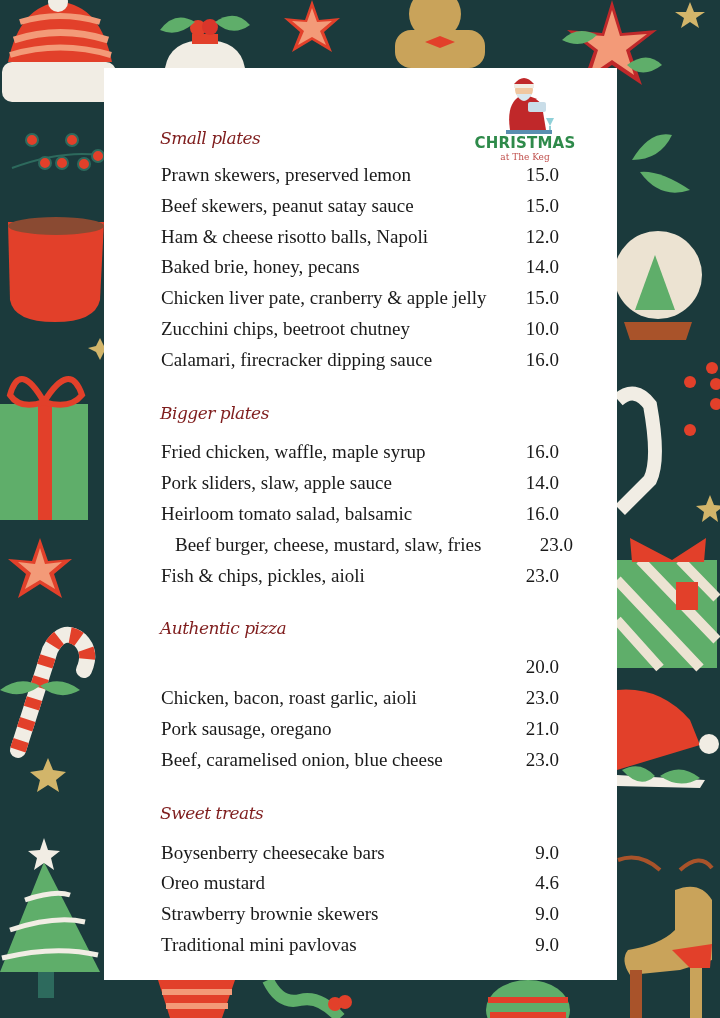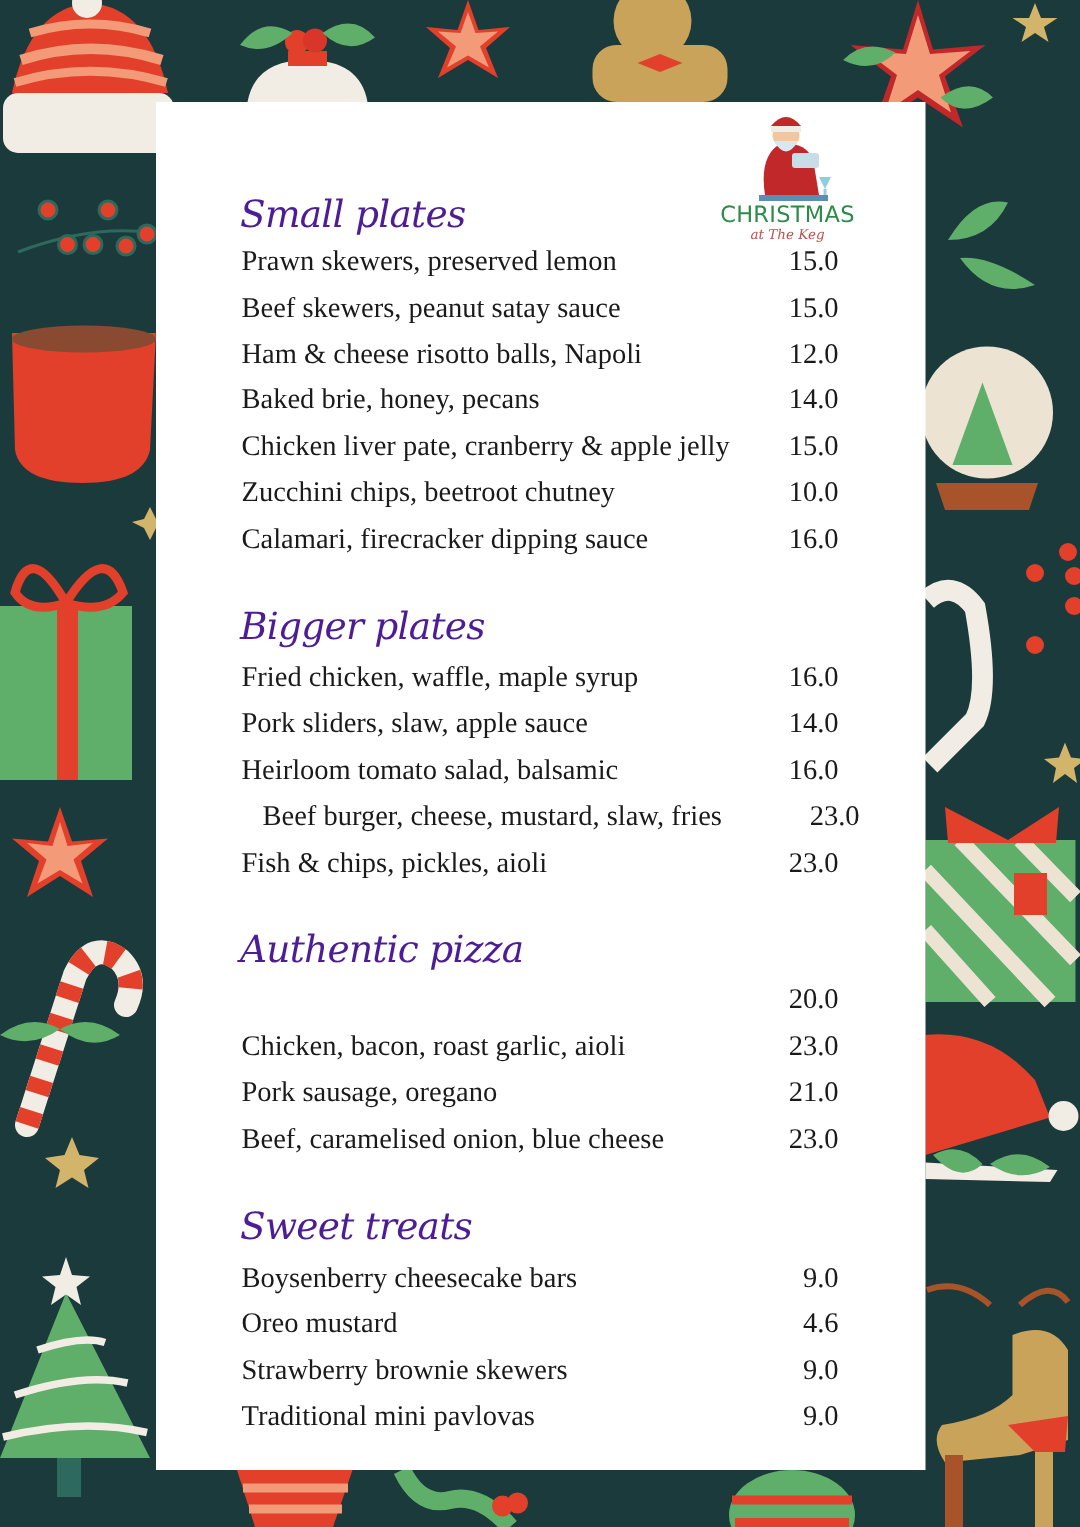--- a/index.html
+++ b/index.html
@@ -12,30 +12,30 @@
   .card {
     position: absolute; left: 104px; top: 68px; width: 513px; height: 912px;
     background: #ffffff;
   }
   .logo {
     position: absolute; left: 366px; top: 6px; width: 110px; height: 96px;
     text-align: center;
   }
   .logo .title {
     position: absolute; left: 0; top: 60px; width: 110px;
-    font-family: "DejaVu Sans", sans-serif; font-weight: normal; font-size: 15px;
+    font-family: "DejaVu Sans", sans-serif; font-weight: bold; font-size: 15px;
     color: #2e8a4a; letter-spacing: 0.2px;
   }
   .logo .sub {
     position: absolute; left: 0; top: 78px; width: 110px;
-    font-family: "DejaVu Serif", serif; font-style: italic; font-size: 9px; color: #c0504d;
+    font-family: "DejaVu Serif", serif; font-size: 9px; color: #c0504d;
   }
   .section-title {
     position: absolute; left: 56px;
-    font-family: "DejaVu Serif", serif; font-style: italic; font-size: 25px; color: #4c1d95;
+    font-family: "DejaVu Serif", serif; font-style: italic; font-size: 17px; color: #7f1d1d;
     letter-spacing: -0.5px;
   }
   .row {
     position: absolute; left: 57px; width: 398px; height: 24px;
     font-size: 19px; color: #1a1a1a; line-height: 24px;
   }
   .row .name { position: absolute; left: 0; top: 0; white-space: nowrap; }
   .row .price { position: absolute; right: 0; top: 0; width: 40px; text-align: right; }
 </style>
 </head>

